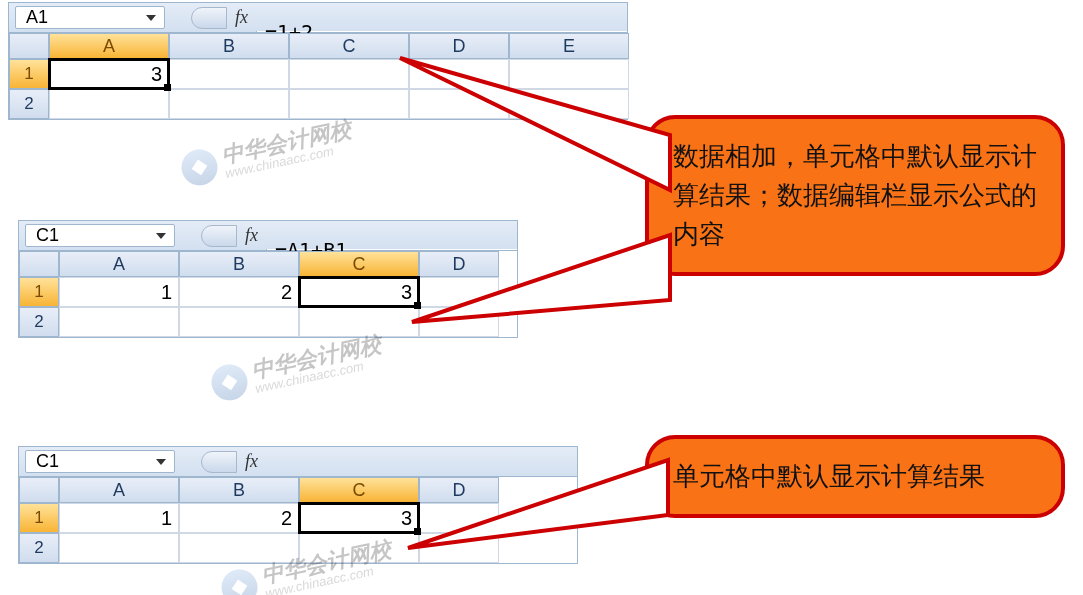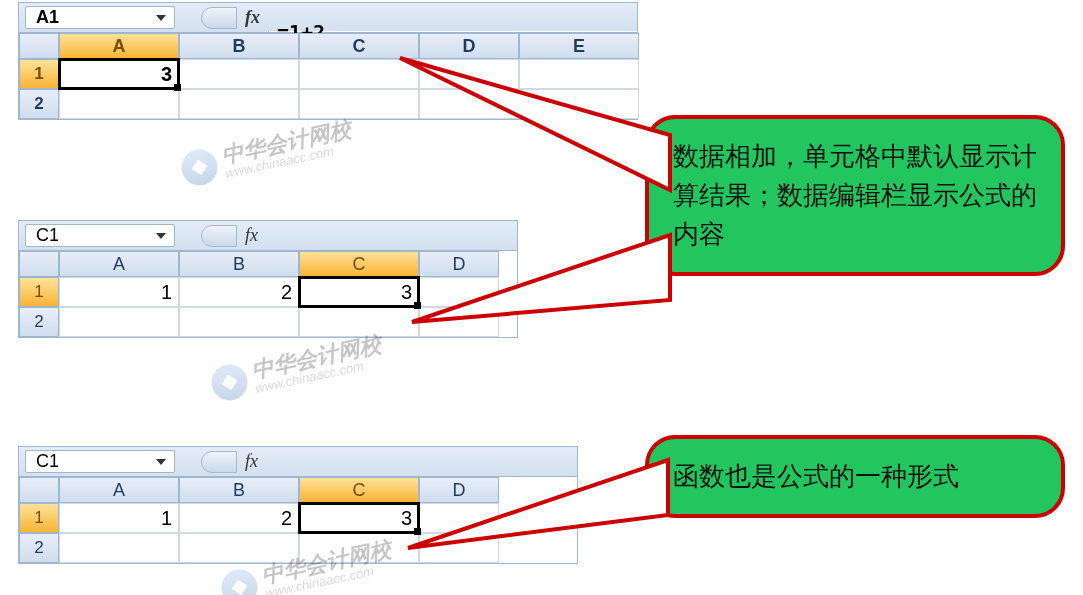--- a/index.html
+++ b/index.html
@@ -18,34 +18,34 @@
   .grid { display: grid; }
   .hdr { background: linear-gradient(#e8eef8, #d0ddee); border: 1px solid #9eb6ce; text-align: center; font-size: 18px; color: #1f3a5f; height: 26px; line-height: 24px; }
   .hdr.sel { background: linear-gradient(#ffe29a,#f8b435); color: #7a4a00; }
   .rowhdr { background: linear-gradient(#e8eef8,#d0ddee); border: 1px solid #9eb6ce; text-align: center; font-size: 17px; color: #1f3a5f; line-height: 28px; }
   .rowhdr.sel { background: linear-gradient(#ffe29a,#f8b435); color:#7a4a00;}
   .cell { border: 1px solid #d0d7e5; background: #fff; height: 30px; text-align: right; padding-right: 6px; font-size: 20px; line-height: 28px; position: relative; }
   .cell.selected { outline: 3px solid #000; outline-offset: -2px; z-index: 5; }
   .cell.selected::after { content:""; position:absolute; right:-3px; bottom:-3px; width:7px; height:7px; background:#000; }
   .corner { background: linear-gradient(#e8eef8,#d0ddee); border:1px solid #9eb6ce; }
   
-  .callout { position: absolute; background: #22c55e; border: 4px solid #c00; border-radius: 30px; padding: 18px 24px; font-size: 26px; line-height: 1.5; color: #111; }
+  .callout { position: absolute; background: #f97316; border: 4px solid #c00; border-radius: 30px; padding: 18px 24px; font-size: 26px; line-height: 1.5; color: #111; }
   
   .watermark { position: absolute; opacity: 0.28; transform: rotate(-12deg); font-size: 20px; color: #555; pointer-events:none; display:flex; align-items:center; gap:6px; }
   .watermark .wm-icon { width:36px; height:36px; border-radius:50%; background: linear-gradient(#8fb6e8,#3a6fb0); display:flex; align-items:center; justify-content:center; }
   .watermark .wm-text { display:flex; flex-direction:column; line-height:1; }
   .watermark .wm-cn { font-size:22px; color:#333; font-weight:bold; font-style:italic;}
   .watermark .wm-en { font-size:13px; color:#777; font-style:italic;}
   
   svg.pointer { position:absolute; overflow:visible; pointer-events:none; }
 </style>
 </head>
 <body>
 
-<div class="excel-block" style="left:18px; top:2px; width:620px;font-weight:bold;">
+<div class="excel-block" style="left:8px; top:2px; width:620px;">
   <div class="formula-bar">
     <div class="name-box">
         <span>A1</span>
       </div>
     <div class="fx-wrap">
       <div class="fx-bubble"></div>
       <span class="fx-label">fx</span>
     </div>
     <div class="formula-input">
         <span>=1+2</span>
@@ -75,20 +75,23 @@
 
 <div class="excel-block" style="left:18px; top:220px; width:500px;">
   <div class="formula-bar">
     <div class="name-box">
         <span>C1</span>
       </div>
     <div class="fx-wrap">
       <div class="fx-bubble"></div>
       <span class="fx-label">fx</span>
     </div>
+    <div class="formula-input">
+        <span>=A1+B1</span>
+      </div>
   </div>
   <div class="grid" style="grid-template-columns:40px 120px 120px 120px 80px;">
     <div class="corner"></div>
     <div class="hdr">A</div>
     <div class="hdr">B</div>
     <div class="hdr sel">C</div>
     <div class="hdr">D</div>
     <div class="rowhdr sel">1</div>
     <div class="cell">1</div>
     <div class="cell">2</div>
@@ -133,21 +136,21 @@
 
 <div class="callout" style="left:645px; top:115px; width:420px;">
   <span>数据相加，单元格中默认显示计算结果；数据编辑栏显示公式的内容</span>
 </div>
 <svg class="pointer" style="left:0; top:0;" width="1083" height="595">
   <polygon points="400,58 670,135 670,190" fill="#fff" stroke="#c00" stroke-width="4"></polygon>
   <polygon points="412,322 670,235 670,300" fill="#fff" stroke="#c00" stroke-width="4"></polygon>
 </svg>
 
 <div class="callout" style="left:645px; top:435px; width:420px;">
-  <span>函数也是公式的一种形式</span>
+  <span>单元格中默认显示计算结果</span>
 </div>
 <svg class="pointer" style="left:0; top:0;" width="1083" height="595">
   <polygon points="408,548 668,460 668,515" fill="#fff" stroke="#c00" stroke-width="4"></polygon>
 </svg>
 
 <div class="watermark" style="left:180px; top:135px;">
   <div class="wm-icon">
       <svg width="20" height="20" viewBox="0 0 20 20">
         <path d="M2 10 L10 2 L18 10 L10 18 Z" fill="#fff"></path>
       </svg>

